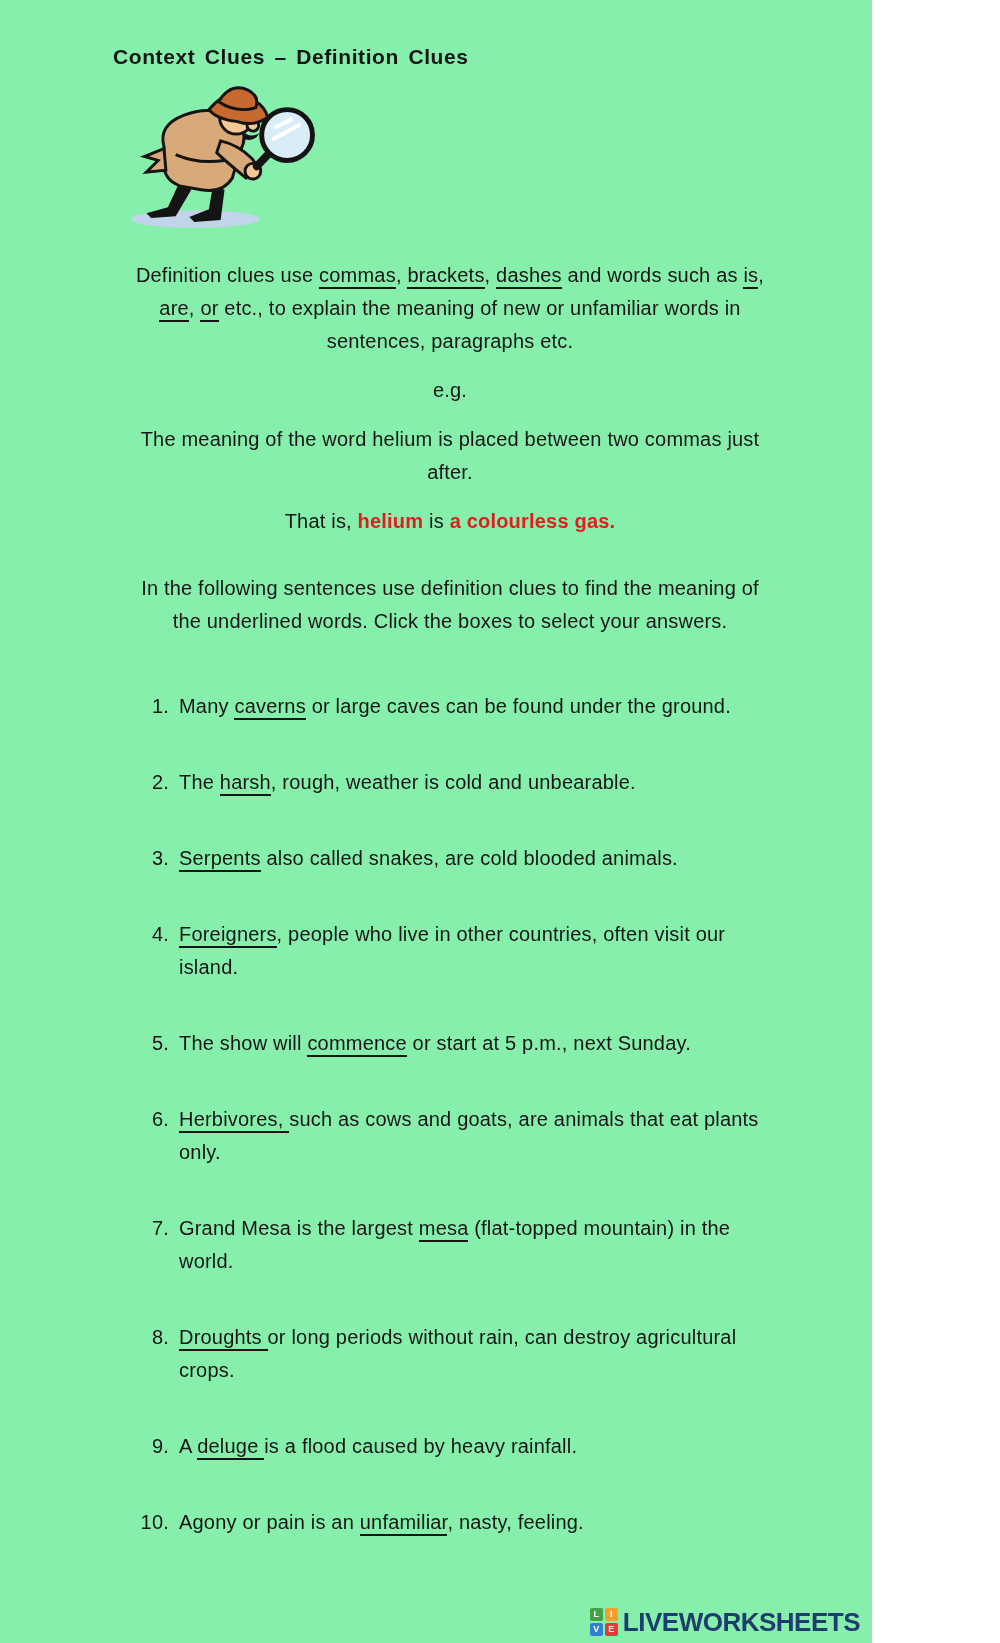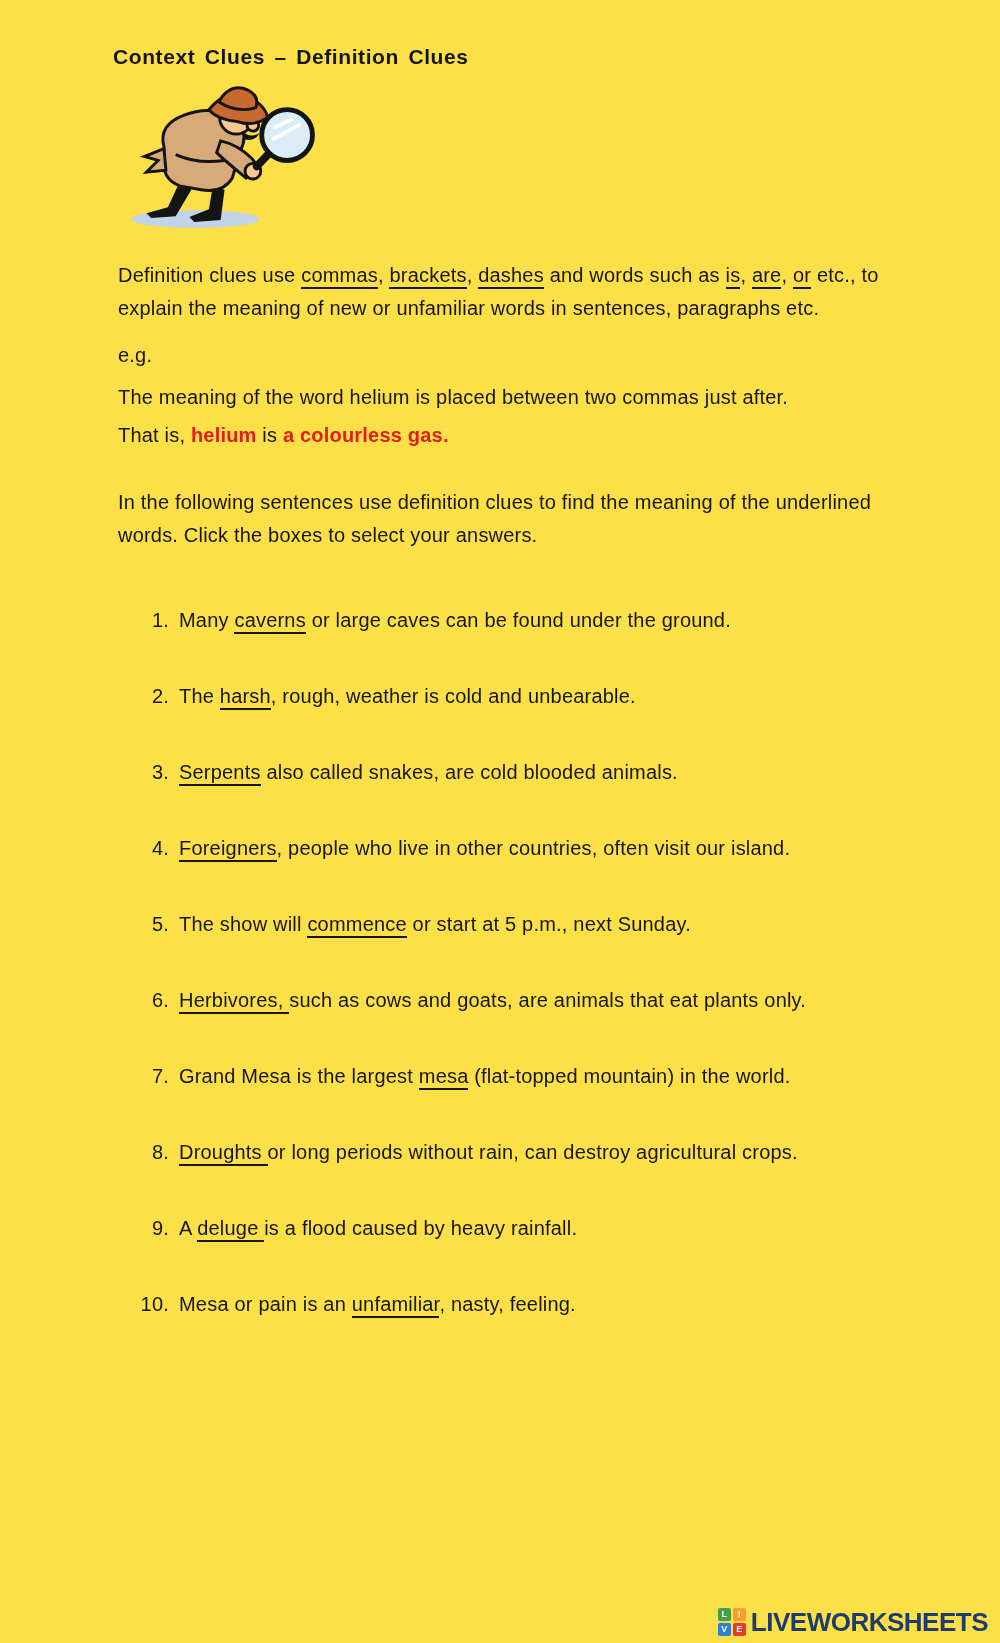--- a/index.html
+++ b/index.html
@@ -1,39 +1,39 @@
 <!DOCTYPE html>
 <html><head>
 <meta charset="utf-8">
 <style>
   html,body{margin:0;padding:0;background:#fff;}
   .page{
     position:relative;
-    width:1000px;
+    width:872px;
     min-height:1643px;
-    background:#fde047;
+    background:#86efac;
     box-sizing:border-box;
     padding:44px 85px 12px 113px;
     font-family:"Liberation Sans","DejaVu Sans",sans-serif;
     color:#161616;
     font-size:20px;
     line-height:33px;
     letter-spacing:0.2px;
     overflow:hidden;
   }
   .title{
     font-size:21px;
     font-weight:700;
     letter-spacing:0.6px;
     word-spacing:3px;
     margin:0 0 14px 0;
     line-height:26px;
   }
   .illustration{margin:0 0 18px 6px;}
-  p{margin:5px;}
+  p{margin:16px;text-align:center;}
   .intro{max-width:790px;margin-bottom:14px;}
   .eg{margin-bottom:9px;}
   .example{max-width:790px;margin-bottom:34px;}
   .instructions{max-width:800px;margin-bottom:52px;}
   .u{border-bottom:2px solid currentColor;padding-bottom:1px;}
   .red{color:#e11d1d;font-weight:700;}
   .q{color:#e11d1d;font-weight:700;}
   .items{margin-left:20px;}
   .item{display:flex;margin-bottom:43px;align-items:flex-start;}
   .item .num{flex:0 0 36px;text-align:right;margin-right:10px;}
@@ -147,21 +147,21 @@
         <span class="sentence"><span></span><span class="u word">Droughts </span><span>or long periods without rain, can destroy agricultural crops.</span></span>
       </div>
 
   <div class="item">
         <span class="num">9.</span>
         <span class="sentence"><span>A </span><span class="u word">deluge </span><span>is a flood caused by heavy rainfall.</span></span>
       </div>
 
   <div class="item">
         <span class="num">10.</span>
-        <span class="sentence"><span>Mesa or pain is an </span><span class="u word">unfamiliar</span><span>, nasty, feeling.</span></span>
+        <span class="sentence"><span>Agony or pain is an </span><span class="u word">unfamiliar</span><span>, nasty, feeling.</span></span>
       </div>
 </div>
 
   <div class="footer">
     <a class="logo">
       <span class="logo-grid">
           <span class="sq" style="background-color: rgb(67, 160, 71);">L</span>
           <span class="sq" style="background-color: rgb(245, 158, 42);">I</span>
           <span class="sq" style="background-color: rgb(47, 128, 208);">V</span>
           <span class="sq" style="background-color: rgb(229, 57, 53);">E</span>

